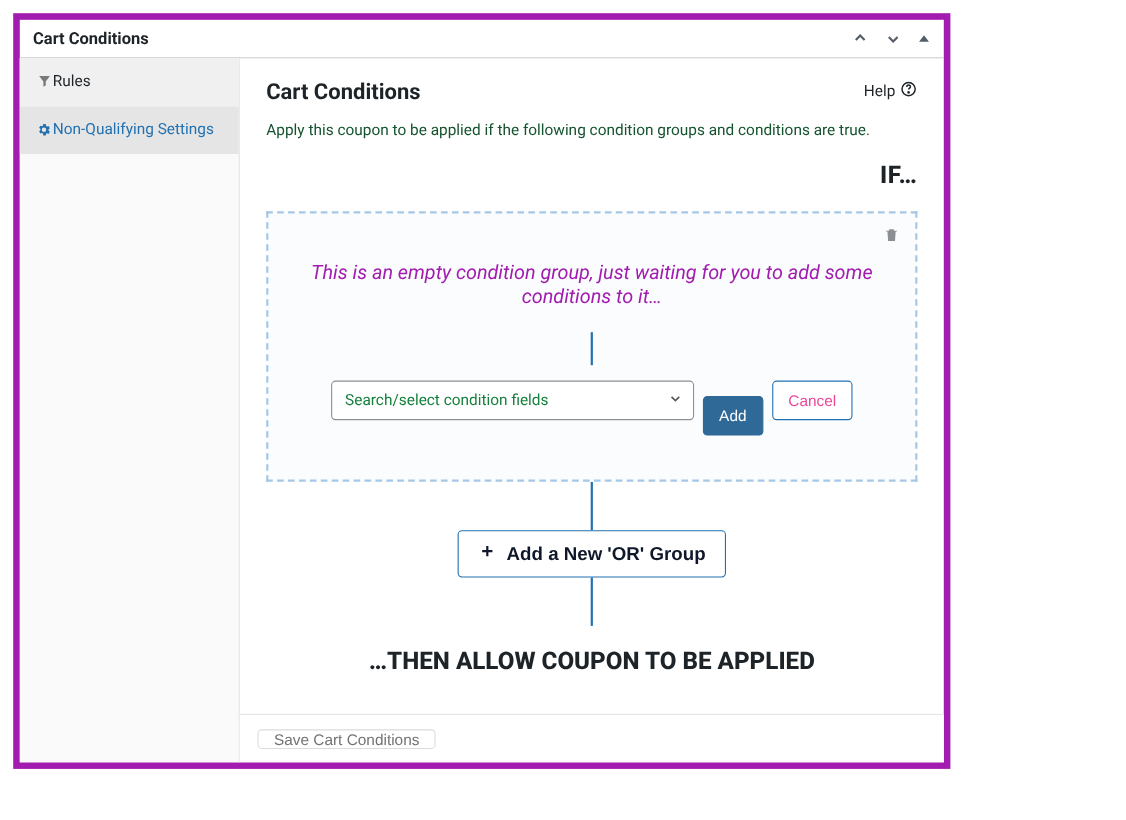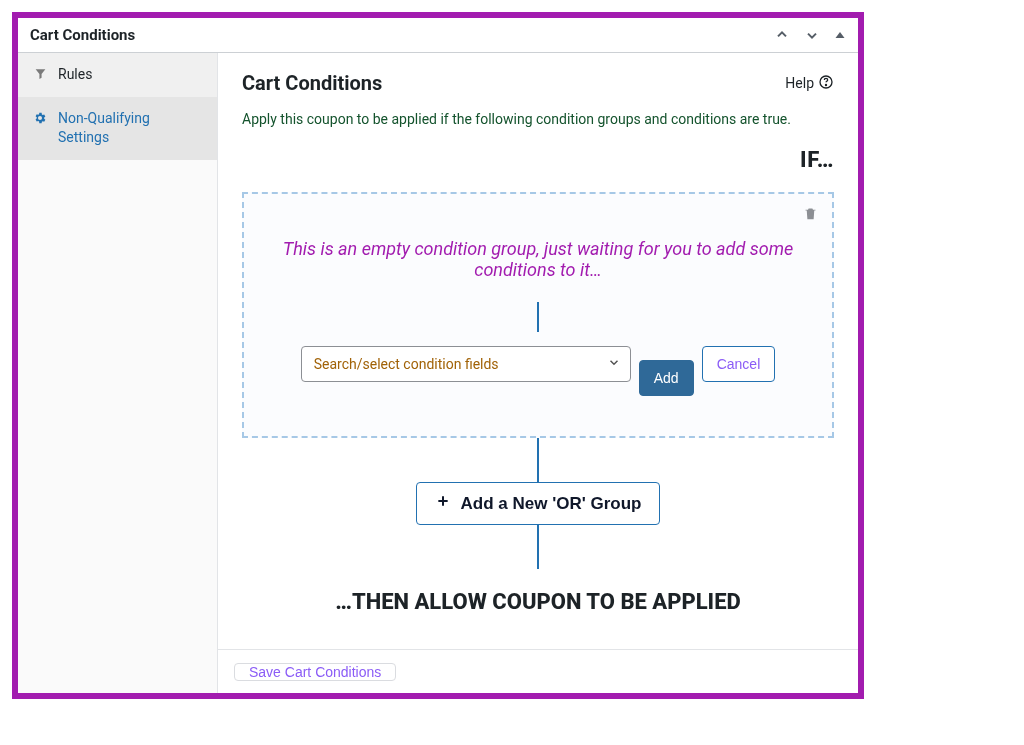--- a/index.html
+++ b/index.html
@@ -40,21 +40,20 @@
   .sidebar {
     width: 200px;
     border-right: 1px solid #e2e4e7;
     background: #fafafa;
     font-size: 14px;
   }
   .side-item {
     padding: 12px 14px;
     display: flex;
     align-items: flex-start;
-    gap: 10px;
     cursor: pointer;
     line-height: 1.4;
   }
   .side-item.active {
     background: #f0f0f0;
     color: #1d2327;
   }
   .side-item.link {
     color: #2271b1;
     background: #e5e5e5;
@@ -140,21 +139,21 @@
     width: 330px;
   }
   .select-box {
     width: 100%;
     height: 36px;
     border: 1px solid #8c8f94;
     border-radius: 4px;
     background: #fff;
     padding: 0 32px 0 12px;
     font-size: 14px;
-    color: #a16207;
+    color: #15803d;
     display: flex;
     align-items: center;
     cursor: pointer;
   }
   .select-caret {
     position: absolute;
     right: 10px;
     top: 50%;
     transform: translateY(-50%);
     color: #555;
@@ -171,21 +170,21 @@
     border: 1px solid transparent;
   }
   .btn-primary {
     background: #2f6998;
     color: #fff;
     border-color: #2f6998;
     margin-top: 28px;
   }
   .btn-secondary {
     background: #fff;
-    color: #8b5cf6;
+    color: #ec4899;
     border-color: #2271b1;
   }
   .or-group {
     margin: 0 auto;
     border: 1.5px solid #2271b1;
     color: #0f172a;
     background: #fff;
     border-radius: 4px;
     padding: 10px 18px;
     font-size: 17px;
@@ -202,21 +201,21 @@
     font-weight: 800;
     margin-top: 20px;
   }
   .footer {
     border-top: 1px solid #e2e4e7;
     padding: 12px 16px;
     background: #fff;
   }
   .save-btn {
     background: #fff;
-    color: #8b5cf6;
+    color: #737373;
     border: 1px solid #dadce0;
     border-radius: 4px;
     padding: 0 14px;
     font-size: 14px;
     cursor: pointer;
   }
 </style>
 </head>
 <body>
 

